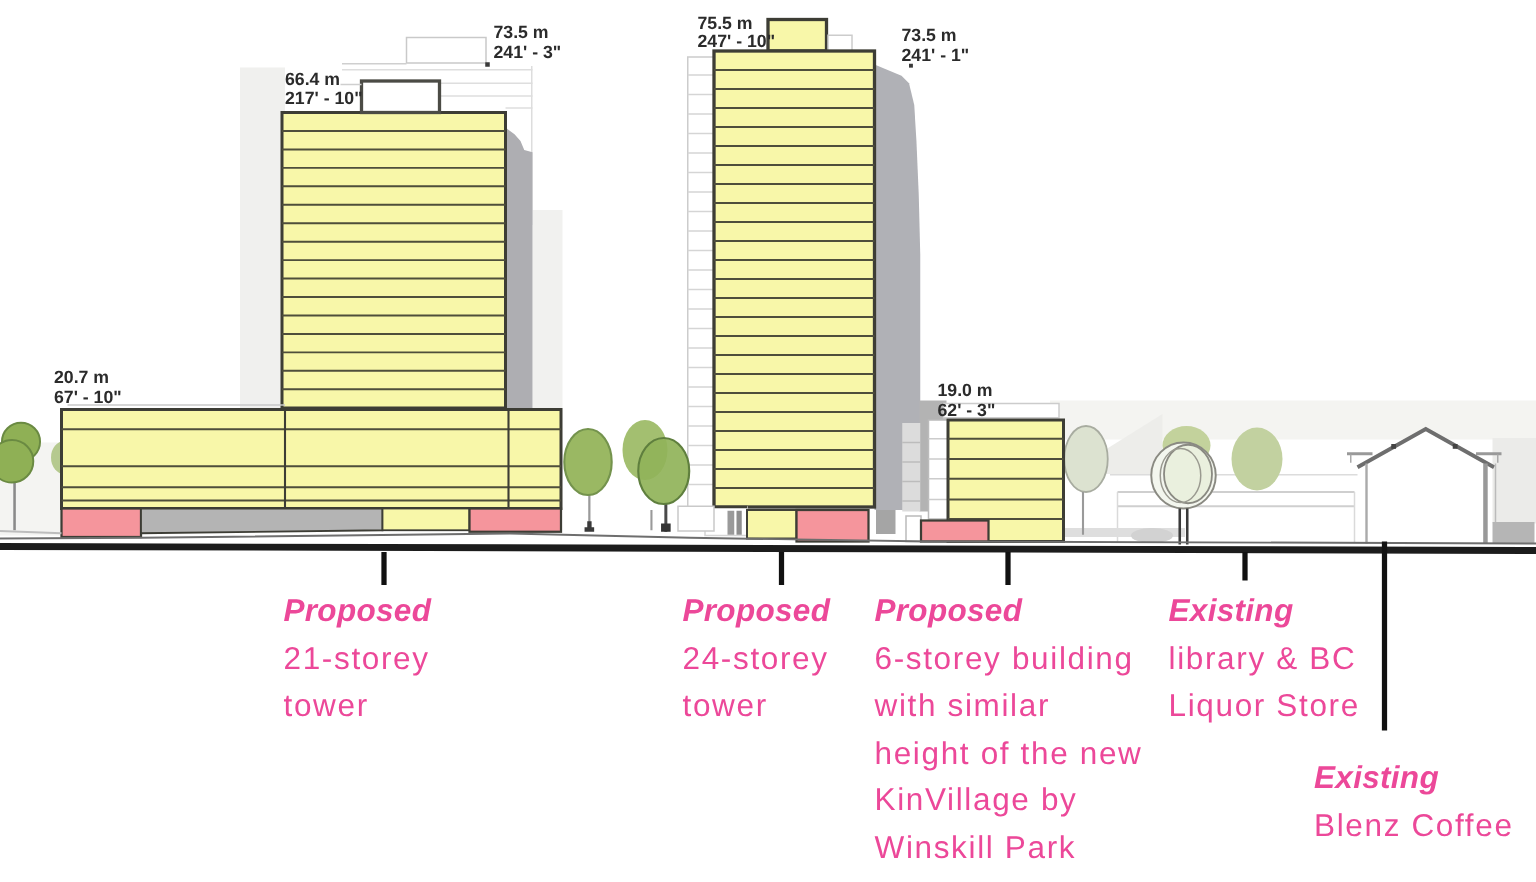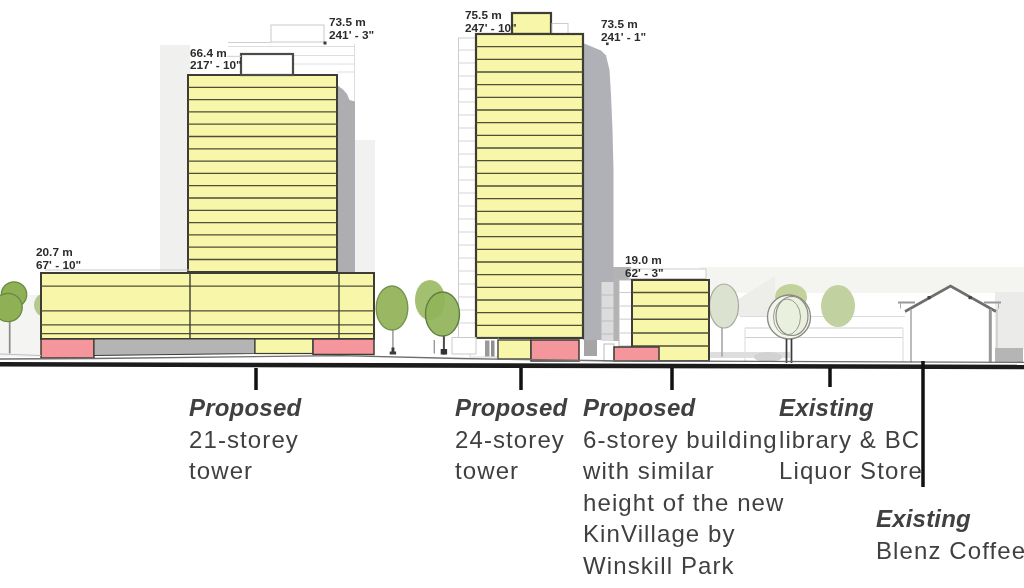--- a/index.html
+++ b/index.html
@@ -1,18 +1,18 @@
 <!DOCTYPE html>
 <html><head>
 <meta charset="utf-8">
 <style>
 html,body{margin:0;padding:0;background:#fff}
 #c{position:relative;width:1024px;height:588px;background:#fff;font-family:"Liberation Sans",sans-serif;overflow:hidden}
 #c svg{position:absolute;left:0;top:0}
-.lbl{position:absolute;font-size:24px;line-height:31.6px;letter-spacing:1.1px;color:#404040;white-space:nowrap}
+.lbl{position:absolute;font-size:21px;line-height:31.6px;letter-spacing:1.1px;color:#ec4899;white-space:nowrap}
 .lbl b{font-style:italic;font-weight:bold;letter-spacing:0.2px}
 .dim{font-weight:bold;font-size:11.8px;fill:#2b2b2b}
 </style>
 </head>
 <body>
 <div id="c">
 <svg width="1024" height="588" viewBox="0 0 1024 588">
 
   <g>
     <rect x="160" y="45" width="30" height="227" fill="#f0f0ee"></rect>

